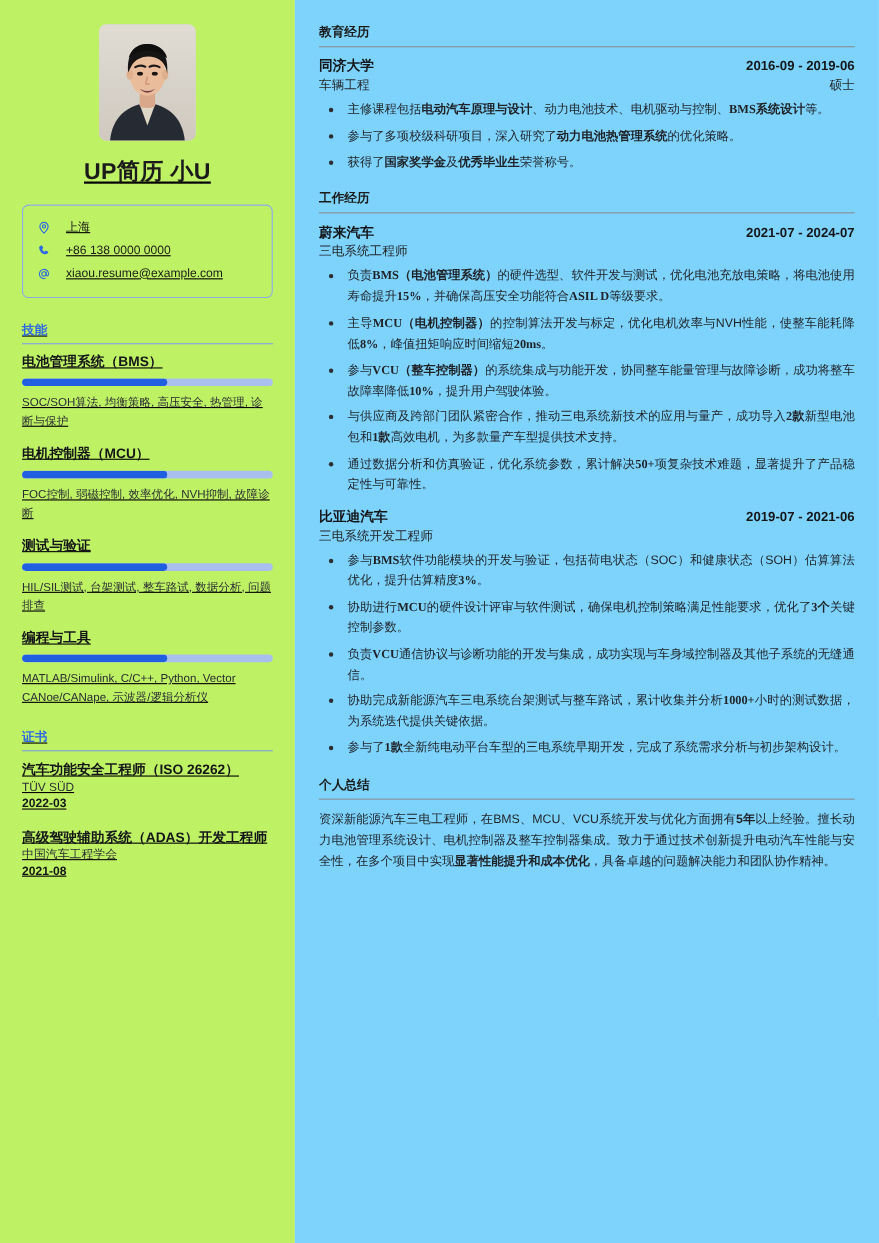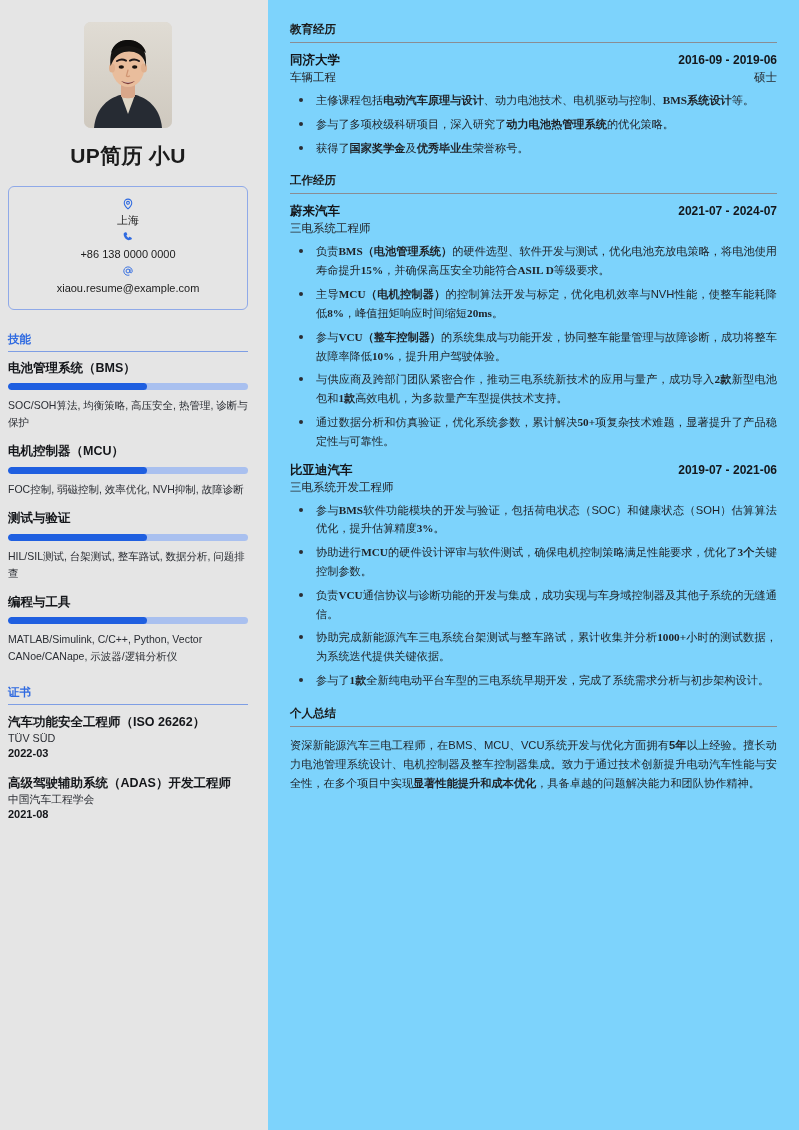--- a/index.html
+++ b/index.html
@@ -15,22 +15,23 @@
     height: 1130px;
     display: flex;
     background: #ffffff;
     overflow: hidden;
   }
 
   
   .sidebar {
     width: 268px;
     flex: 0 0 268px;
-    background: #e5e5e5;
-    padding: 22px 20px 20px 8px;
+    background: #bef264;
+    padding: 22px 20px 20px 20px;
+    text-decoration: underline;
   }
   .photo-wrap {
     display: flex;
     justify-content: center;
     margin-bottom: 14px;
   }
   .photo {
     width: 88px;
     height: 106px;
     border-radius: 7px;
@@ -52,25 +53,24 @@
   .contact-box {
     border: 1px solid #8fa9e8;
     border-radius: 6px;
     padding: 10px 12px 10px 12px;
     margin-bottom: 22px;
     background: transparent;
   }
   .contact-row {
     display: flex;
     align-items: center;
-    gap: 0;
+    gap: 14px;
     font-size: 11px;
     color: #1b1b1b;
     line-height: 1.9;
-    flex-direction: column;
   }
   .contact-row .ic {
     width: 13px; height: 13px;
     flex: 0 0 13px;
     color: #2f6ae0;
     display: inline-flex;
     align-items: center;
     justify-content: center;
   }
   .contact-row .ic svg { width: 12px; height: 12px; display:block; }

